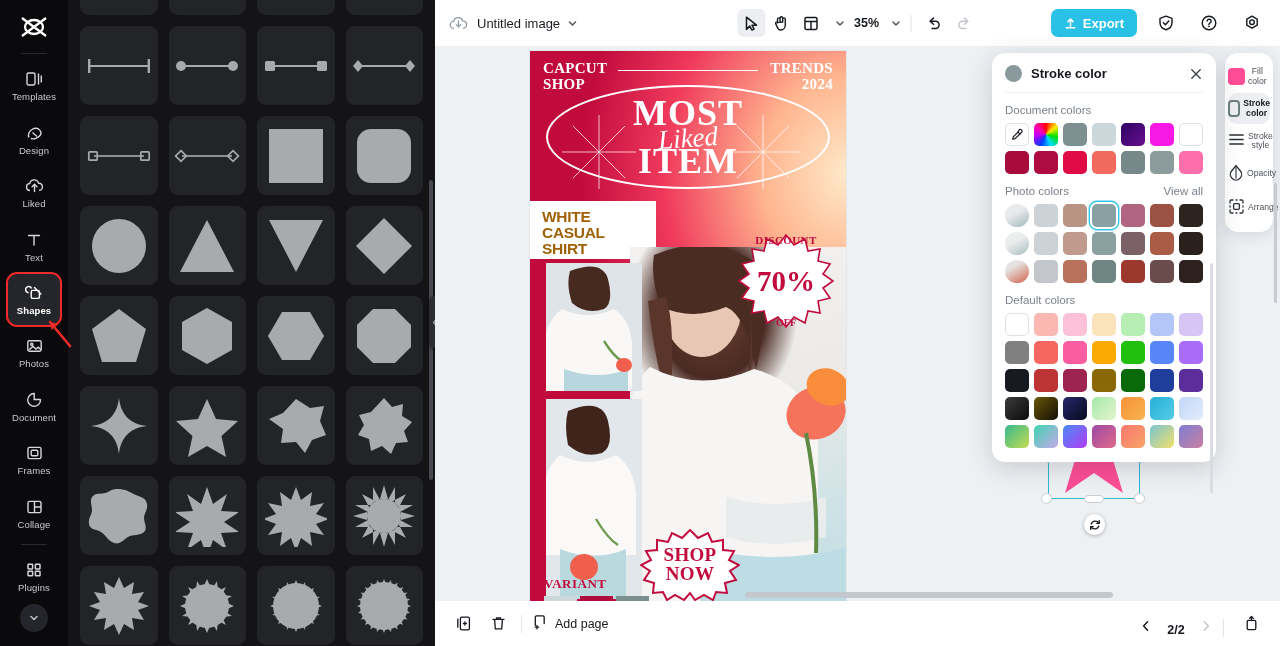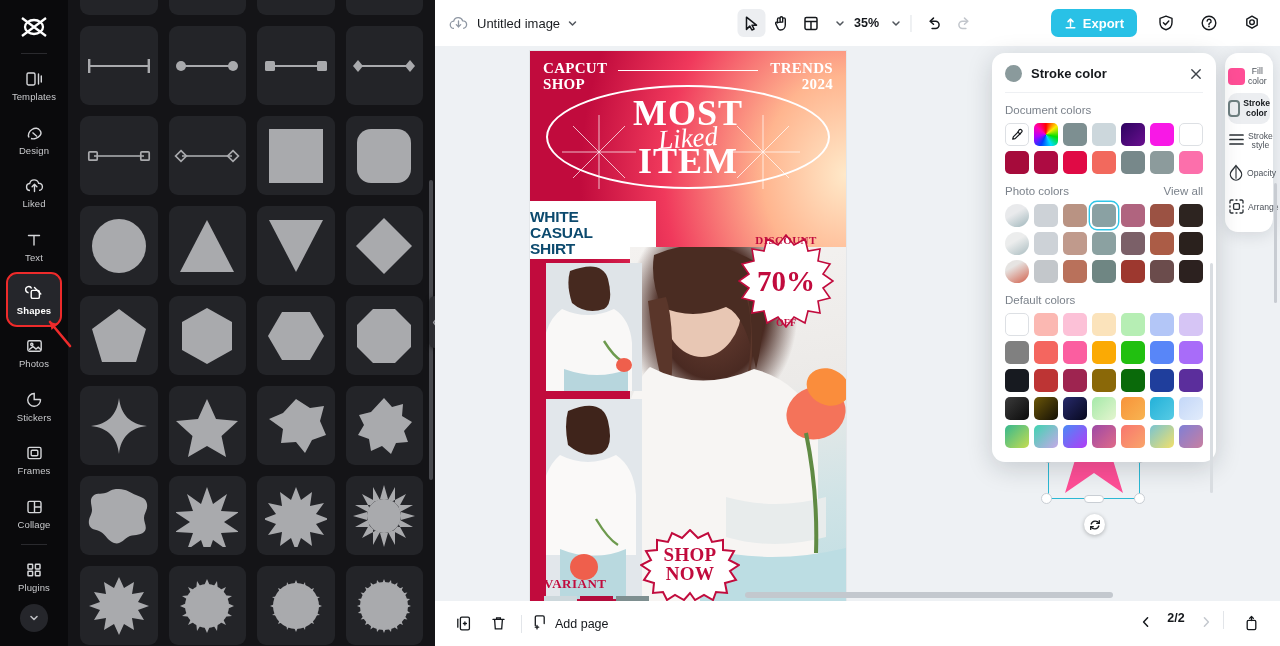--- a/index.html
+++ b/index.html
@@ -122,22 +122,22 @@
   .liked {
     position:absolute; top:72px; left:0; right:0; text-align:center;
     color:#fff; font-family:"Liberation Serif",serif; font-style:italic; font-size:27px;
     transform:rotate(-4deg);
   }
   .sparkle { position:absolute; color:#fff; opacity:.9;}
   .white-box {
     position:absolute; left:0; top:150px; width:126px; height:58px; background:#fff;
   }
   .white-box span {
-    display:block; color:#0c4a6e; font-weight:bold; font-size:15.5px; line-height:1.02;
-    letter-spacing:-.3px;
+    display:block; color:#a16207; font-weight:bold; font-size:15.5px; line-height:1.02;
+    padding-left:12px; letter-spacing:-.3px;
   }
   .white-box .wb-in { padding-top:8px;}
   .photo-1 {
     position:absolute; left:16px; top:212px; width:96px; height:128px;
     background:linear-gradient(160deg,#e3e6ea 0%,#d3d8dd 55%,#b9c6cc 100%);
     overflow:hidden;
   }
   .photo-2 {
     position:absolute; left:16px; top:348px; width:96px; height:200px;
     background:linear-gradient(160deg,#e5e8ec 0%,#d6dbe0 50%,#b7c7cd 100%);
@@ -191,21 +191,21 @@
   .dots { letter-spacing:1.6px; font-size:14px; line-height:1; color:#15181c; font-weight:bold;}
 
   
   .bottombar {
     height:45px; flex:0 0 45px; background:#fff; display:flex; align-items:center;
     padding:0 16px; position:relative; z-index:5;
   }
   .bb-btn { width:26px;height:26px;display:flex;align-items:center;justify-content:center;color:#15181c;cursor:pointer;margin-right:8px;}
   .bb-sep { width:1px;height:18px;background:#e2e5e9; margin:0 10px 0 2px;}
   .addpage { display:flex;align-items:center;gap:7px;font-size:12.5px;color:#15181c;cursor:pointer;}
-  .bb-right { margin-left:auto; display:flex; align-items:flex-start; gap:4px;}
+  .bb-right { margin-left:auto; display:flex; align-items:flex-end; gap:4px;}
   .pagenum { font-size:12.5px; color:#15181c; font-weight:bold; min-width:30px; text-align:center;}
   .nav-a { width:22px;height:22px;display:flex;align-items:center;justify-content:center;color:#15181c;cursor:pointer;}
   .nav-a.dis { color:#c4c8ce; }
 
   
   .popover {
     position:absolute; right:64px; top:53px; width:224px;
     background:#fff; border-radius:13px; box-shadow:0 6px 26px rgba(15,25,40,.18);
     padding:12px 13px 14px; z-index:20;
   }
@@ -316,21 +316,21 @@
         </span>
       <span class="lbl">Photos</span>
     </div>
 
     <div class="rail-item">
       <span class="ico">
           <svg width="17" height="16" viewBox="0 0 17 16" fill="none" stroke="currentColor" stroke-width="1.4">
             <path d="M14.5 7.4A6.4 6.4 0 1 1 8.2 1.5v6h6.3z"></path>
           </svg>
         </span>
-      <span class="lbl">Stickers</span>
+      <span class="lbl">Document</span>
     </div>
 
     <div class="rail-item">
       <span class="ico">
           <svg width="17" height="16" viewBox="0 0 17 16" fill="none" stroke="currentColor" stroke-width="1.4">
             <rect x="2" y="2.4" width="13" height="11.2" rx="1.6"></rect>
             <rect x="5.2" y="5.3" width="6.6" height="5.4" rx="1"></rect>
           </svg>
         </span>
       <span class="lbl">Frames</span>

